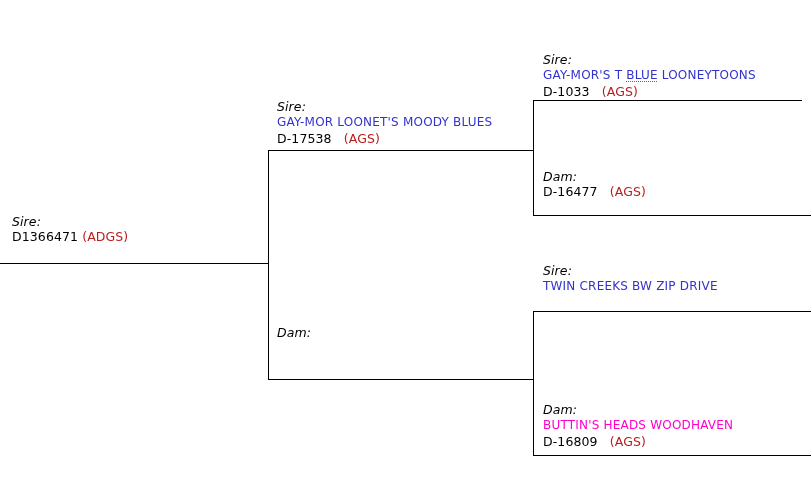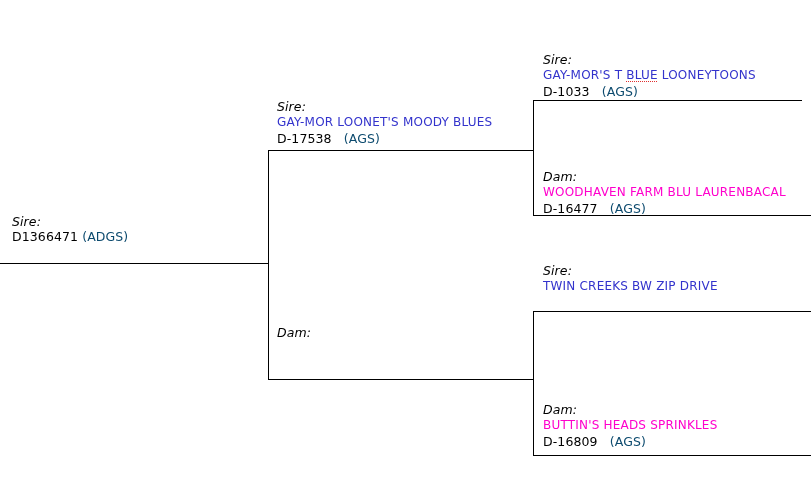--- a/index.html
+++ b/index.html
@@ -34,21 +34,21 @@
     letter-spacing: 0.2px;
   }
   .node .name.sire { color: #3333cc; }
   .node .name.dam  { color: #ff00cc; }
   .node .reg {
     font-size: 12.5px;
     line-height: 16px;
     color: #000000;
     letter-spacing: 0.1px;
   }
-  .node .reg .assoc { color: #0c4a6e; }
+  .node .reg .assoc { color: #b91c1c; }
 
   
   .misspell {
     text-decoration: underline;
     text-decoration-style: dotted;
     text-decoration-color: #e03030;
     text-decoration-thickness: 1px;
     text-underline-offset: 2px;
   }
 
@@ -70,32 +70,31 @@
 <div id="canvas">
 
   <div class="node" style="left:543px; top:52px;">
     <div class="role">Sire:</div>
     <div class="name sire"><span>GAY-MOR'S T </span><span class="misspell">BLUE</span><span> LOONEYTOONS</span></div>
     <div class="reg"><span>D-1033</span>&nbsp;&nbsp;&nbsp;<span class="assoc">(AGS)</span></div>
   </div>
 
   <div class="node" style="left:543px; top:169px;">
     <div class="role">Dam:</div>
-    <div class="name dam">WOODHAVEN FARM BLU LAURENBACAL</div>
     <div class="reg"><span>D-16477</span>&nbsp;&nbsp;&nbsp;<span class="assoc">(AGS)</span></div>
   </div>
 
   <div class="node" style="left:543px; top:263px;">
     <div class="role">Sire:</div>
     <div class="name sire">TWIN CREEKS BW ZIP DRIVE</div>
   </div>
 
   <div class="node" style="left:543px; top:402px;">
     <div class="role">Dam:</div>
-    <div class="name dam">BUTTIN'S HEADS SPRINKLES</div>
+    <div class="name dam">BUTTIN'S HEADS WOODHAVEN</div>
     <div class="reg"><span>D-16809</span>&nbsp;&nbsp;&nbsp;<span class="assoc">(AGS)</span></div>
   </div>
 
   <div class="node" style="left:277px; top:99px;">
     <div class="role">Sire:</div>
     <div class="name sire">GAY-MOR LOONET'S MOODY BLUES</div>
     <div class="reg"><span>D-17538</span>&nbsp;&nbsp;&nbsp;<span class="assoc">(AGS)</span></div>
   </div>
 
   <div class="node" style="left:277px; top:325px;">

